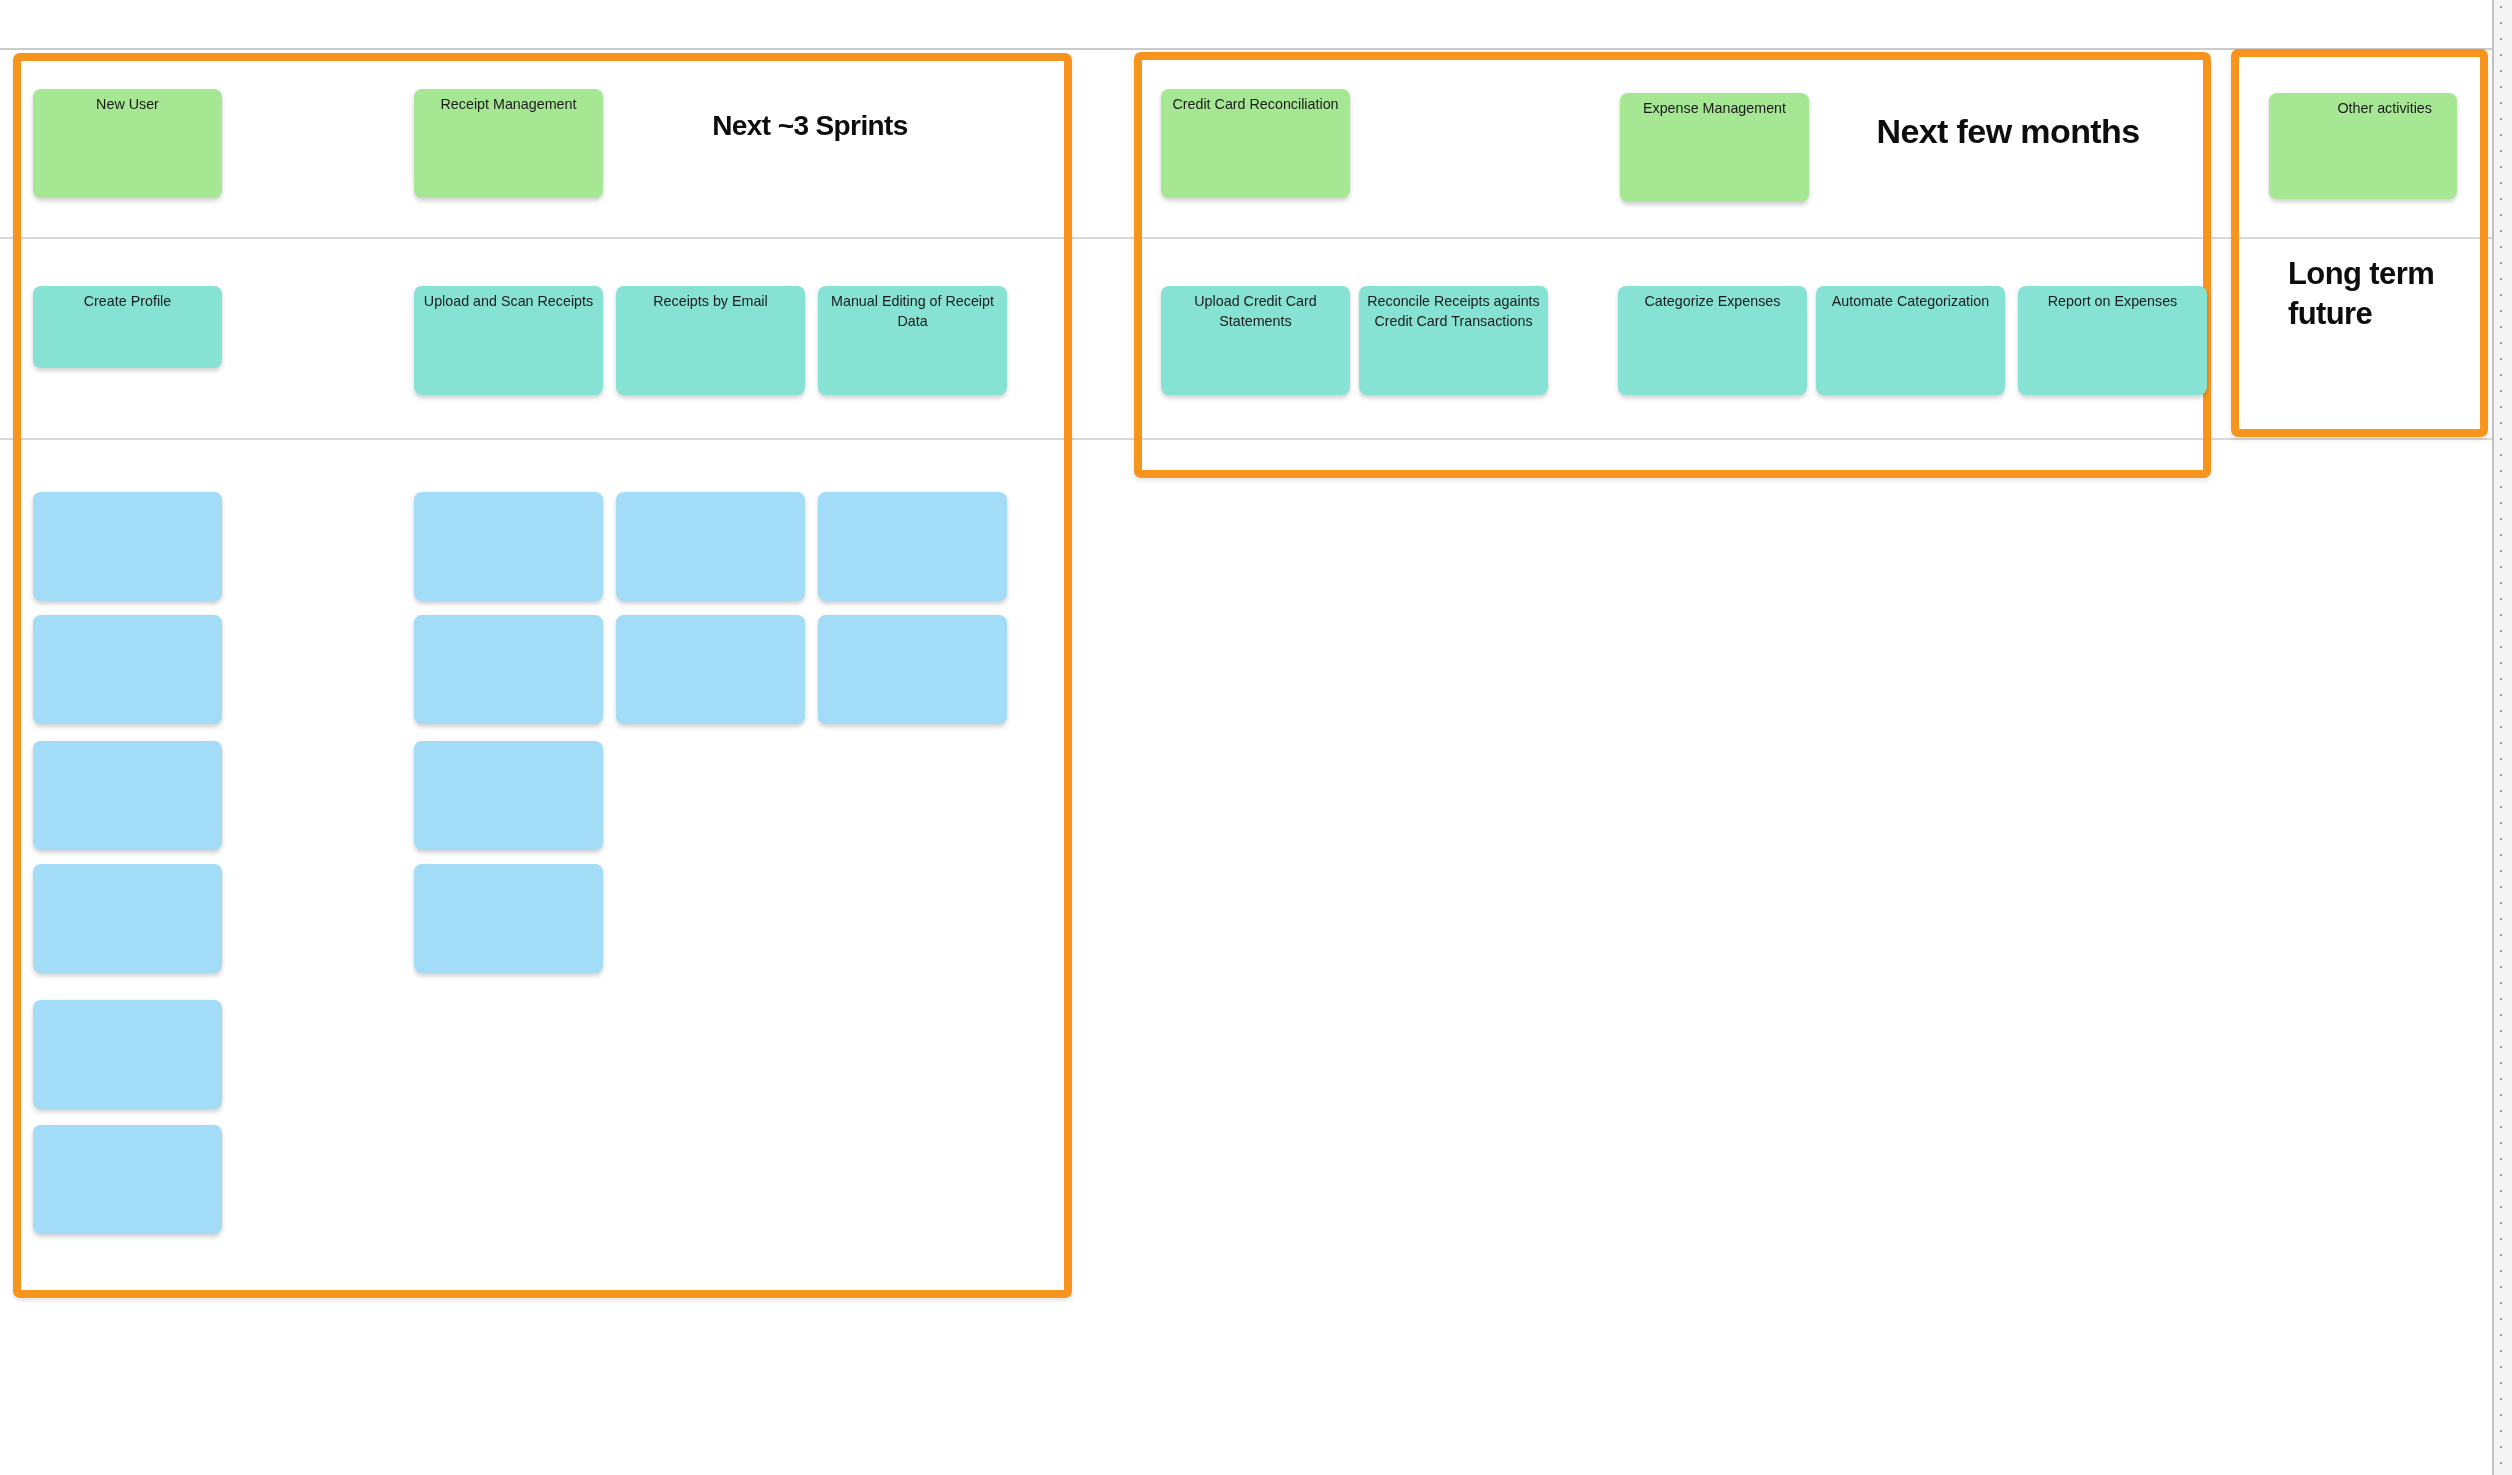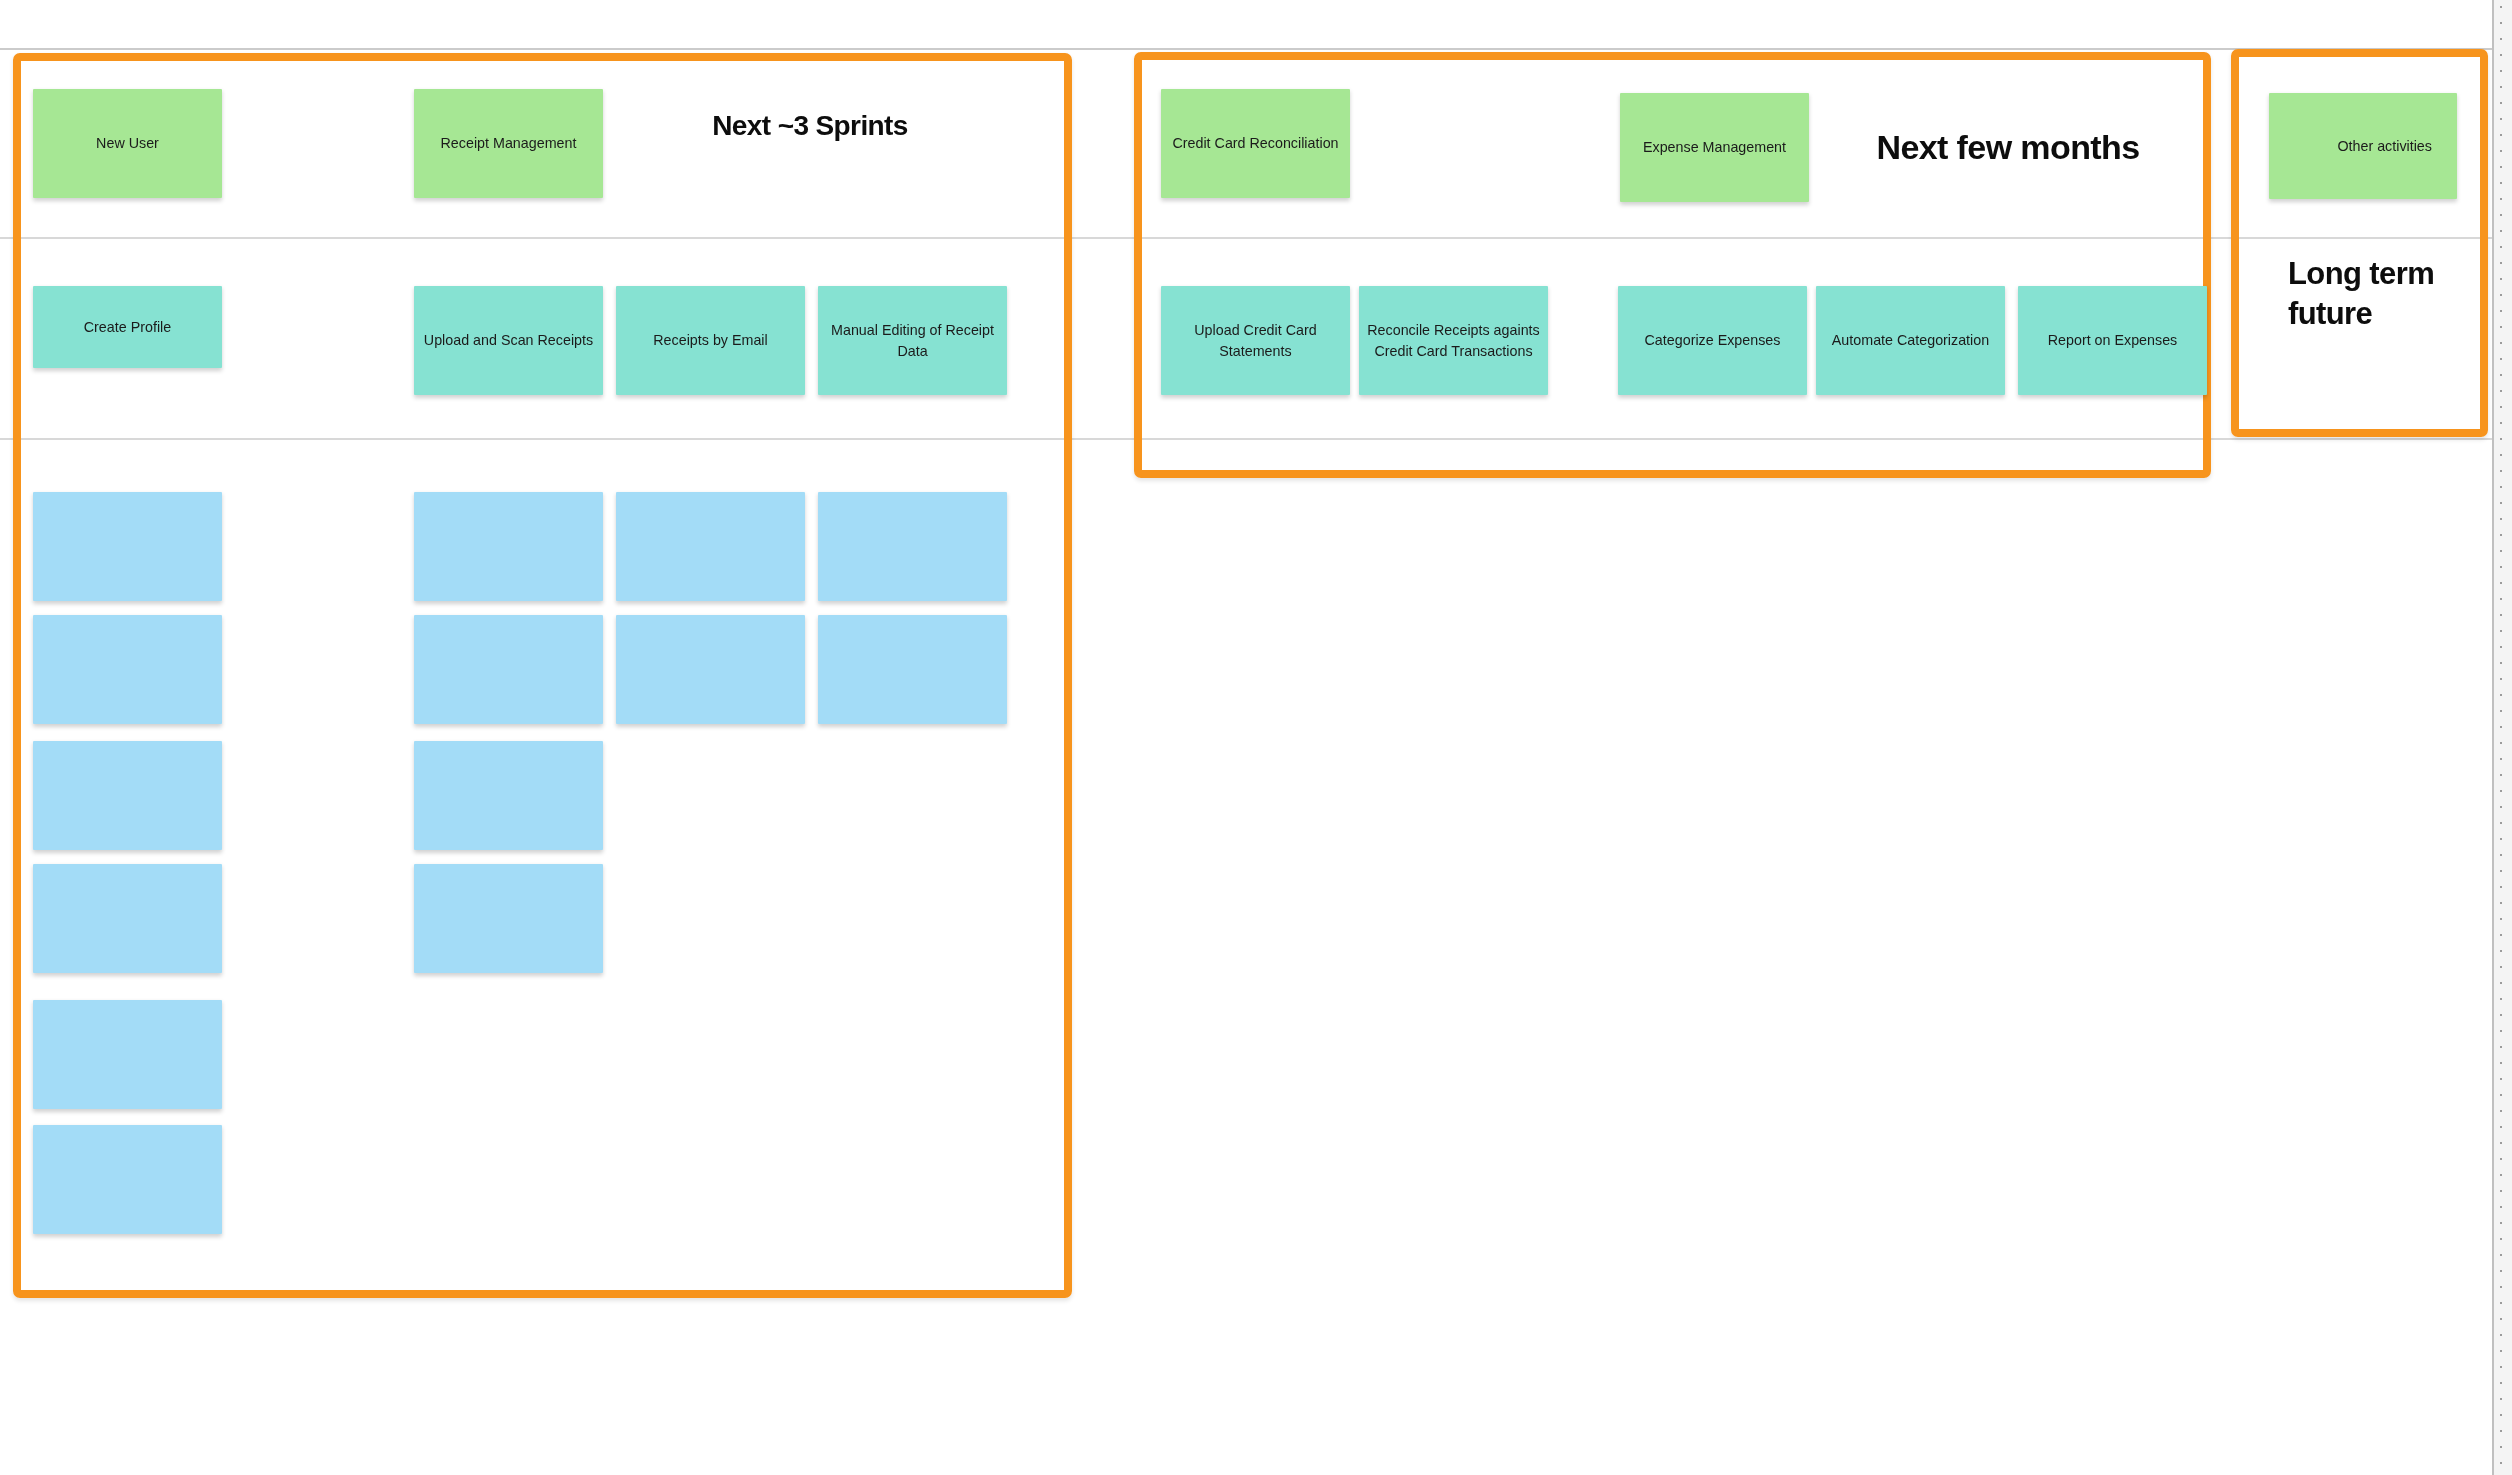--- a/index.html
+++ b/index.html
@@ -38,30 +38,29 @@
   #frame-longterm { left: 2231px; top: 49px; width: 241px;  height: 372px; }
 
   
   .section-title {
     position: absolute;
     font-weight: 700;
     color: #0d0d0d;
     letter-spacing: -0.6px;
   }
   #title-sprints  { left: 581px; top: 110px; width: 458px; text-align: center; font-size: 28px; }
-  #title-months   { left: 1779px; top: 128px; width: 458px; text-align: center; font-size: 34px; }
+  #title-months   { left: 1779px; top: 112px; width: 458px; text-align: center; font-size: 34px; }
   #title-longterm { left: 2288px; top: 254px; width: 195px; text-align: left; font-size: 31px; line-height: 1.3; }
 
   
   .sticky {
     position: absolute;
-    border-radius: 1px;
+    border-radius: 8px;
     box-shadow: 0 2.9px 4.6px rgba(0,0,0,0.18);
     display: flex;
-    align-items: center;
     justify-content: center;
     text-align: center;
     padding: 4.6px;
     box-sizing: border-box;
     font-size: 14.3px;
     line-height: 1.4;
     color: #1b1b1b;
   }
   .sticky.green { background: var(--green, #a6e794); }
   .sticky.teal  { background: var(--teal,  #86e2d2); }

